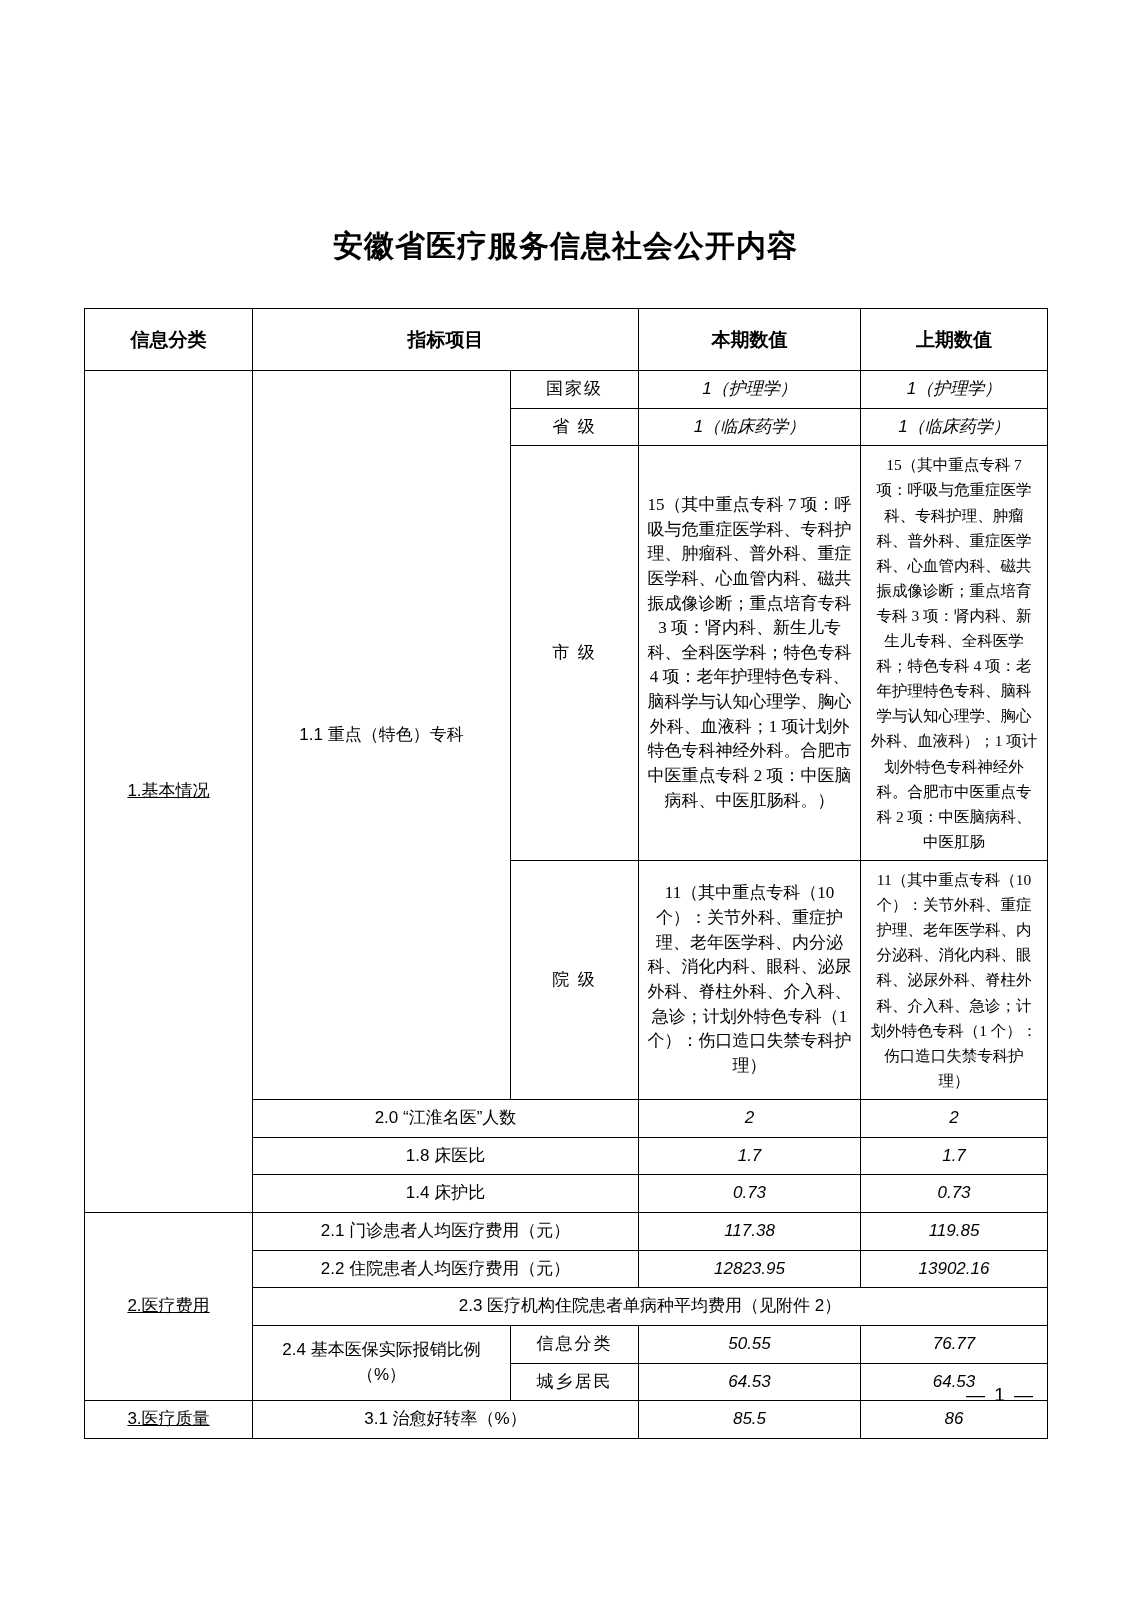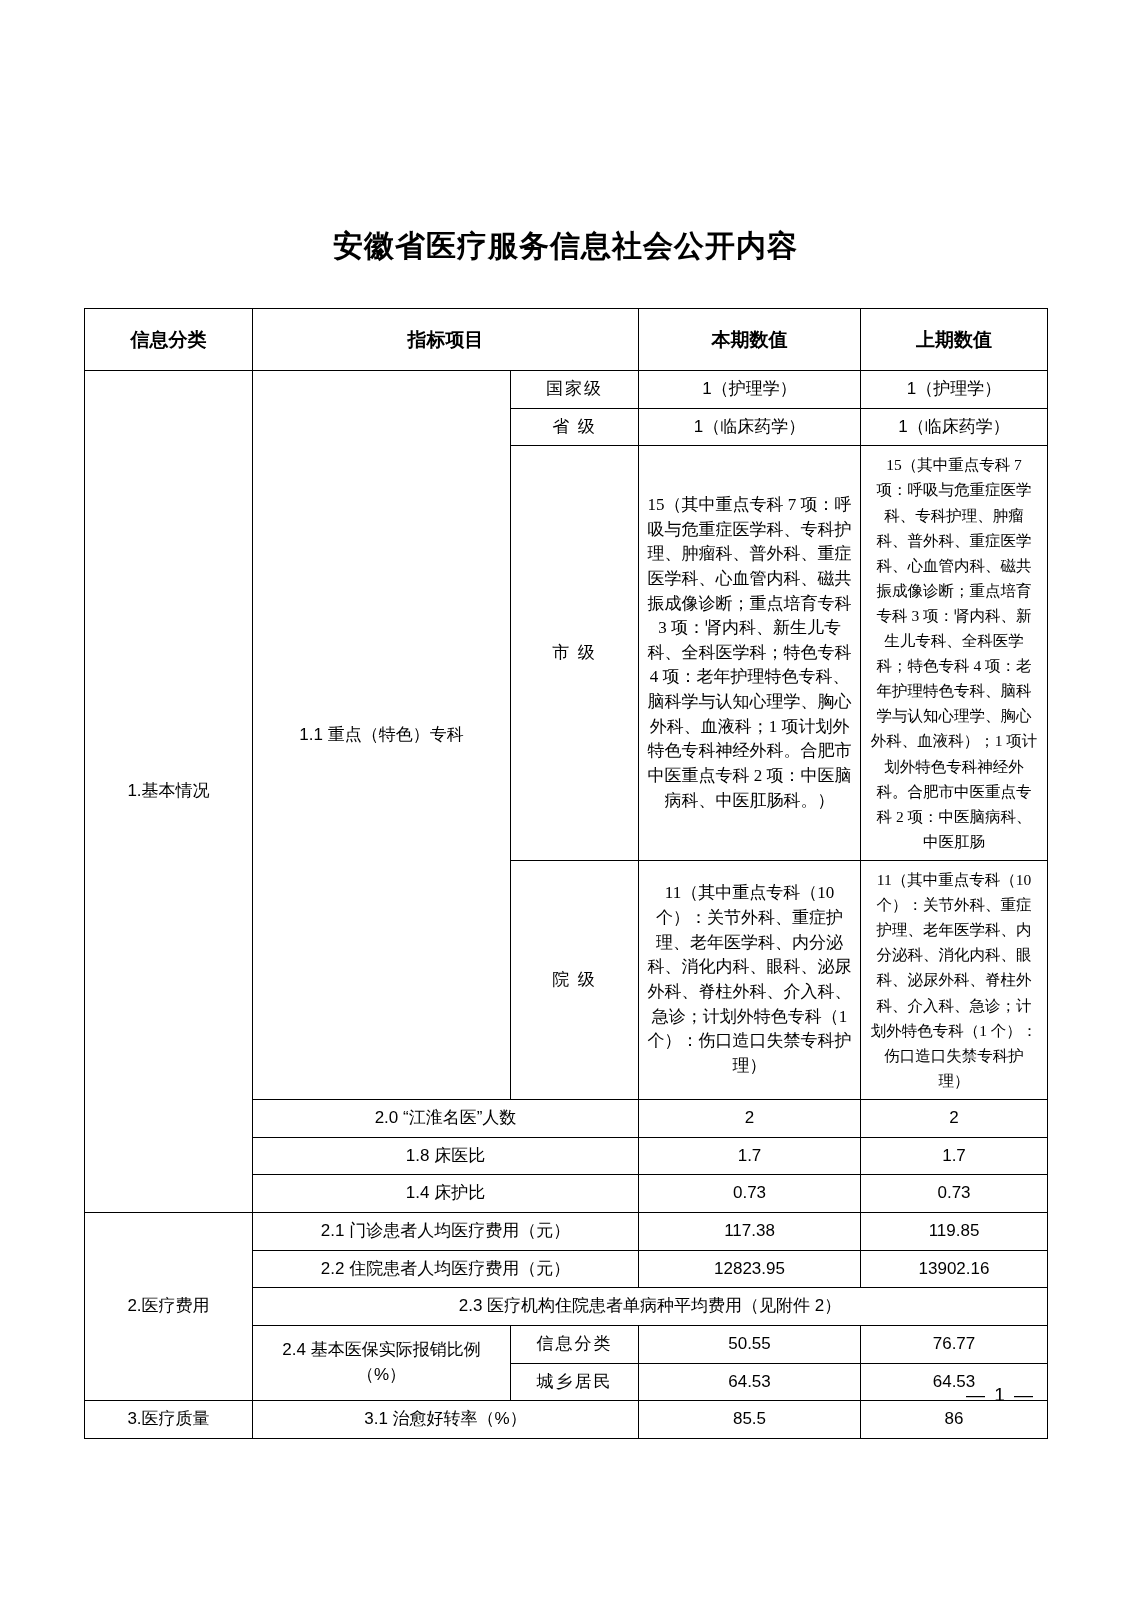--- a/index.html
+++ b/index.html
@@ -57,35 +57,37 @@
   }
   .col-cat { width: 168px; }
   .col-item { width: 258px; }
   .col-sub { width: 128px; }
   .col-cur { width: 222px; }
   .col-prev { width: 187px; }
 
   td.cat {
     font-size: 19px;
     font-weight: normal;
+    text-decoration: underline;
   }
   td.item-left {
     text-align: left;
     padding-left: 14px;
     font-size: 19px;
   }
   td.item-center {
     font-size: 19px;
   }
   td.sub {
     font-size: 18px;
     letter-spacing: 2px;
   }
   td.num {
     font-size: 19px;
+    font-style: italic;
   }
   td.longtext {
     text-align: center;
     font-size: 15px;
     line-height: 1.6;
     padding: 8px 10px;
     font-family: Liberation Serif, serif;
   }
   td.longtext.prev {
     font-size: 15.5px;

